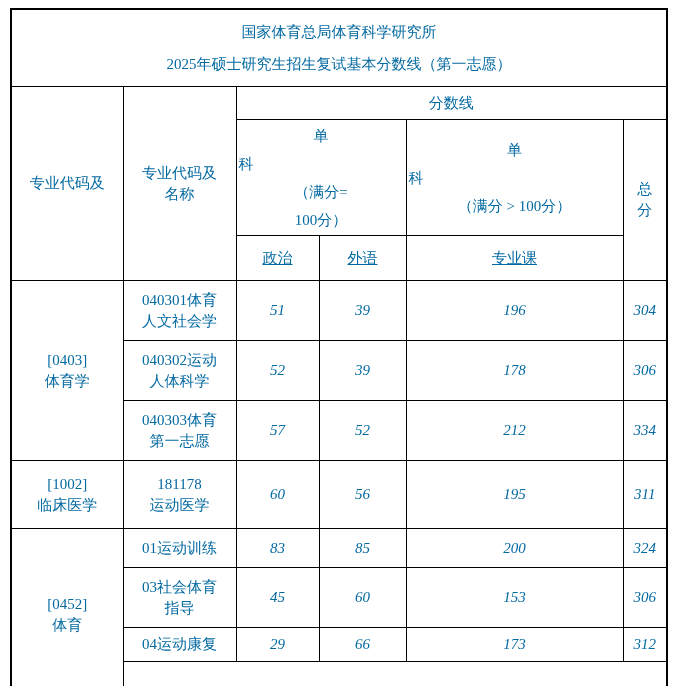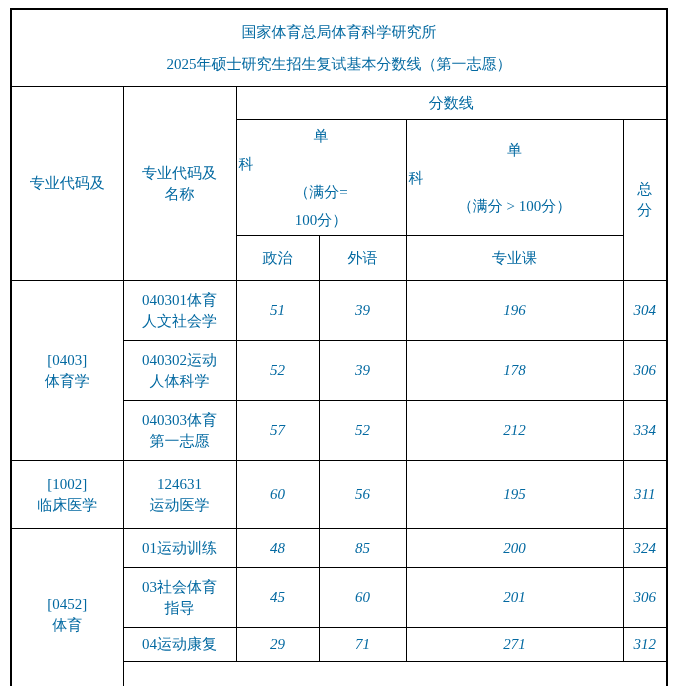--- a/index.html
+++ b/index.html
@@ -27,21 +27,21 @@
     font-size: 15px;
     line-height: 1.4;
     overflow: hidden;
   }
   
   tr.title-row td { height: 76px; }
   .title-line { line-height: 32px; font-size: 15px; }
   
   tr.h-score-row { height: 33px; }
   tr.h-single-row { height: 116px; }
-  tr.h-sub-row { height: 45px; }
+  tr.h-sub-row { height: 45px; text-decoration: underline; }
   .pre { white-space: pre-line; }
   .lh-norm { line-height: 1.35; }
   .lh-wide { line-height: 2.25; }
   .total-cell { line-height: 1.85; }
   
   .sk { width: 100%; }
   .sk .ln { line-height: 28px; font-size: 15px; }
   .sk .ln.c { text-align: center; }
   .sk .ln.l { text-align: left; padding-left: 2px; }
   
@@ -133,52 +133,52 @@
 第一志愿</td>
         <td class="num">57</td>
         <td class="num">52</td>
         <td class="num">212</td>
         <td class="num">334</td>
       </tr>
 
       <tr class="r-b">
         <td class="pre lh-wide">[1002]
 临床医学</td>
-        <td class="pre lh-wide">124631
+        <td class="pre lh-wide">181178
 运动医学</td>
         <td class="num">60</td>
         <td class="num">56</td>
         <td class="num">195</td>
         <td class="num">311</td>
       </tr>
 
       <tr class="r-c">
         <td rowspan="4" class="pre lh-wide">[0452]
 体育</td>
         <td>01运动训练</td>
-        <td class="num">48</td>
+        <td class="num">83</td>
         <td class="num">85</td>
         <td class="num">200</td>
         <td class="num">324</td>
       </tr>
 
       <tr class="r-d">
         <td class="pre lh-norm">03社会体育
 指导</td>
         <td class="num">45</td>
         <td class="num">60</td>
-        <td class="num">201</td>
+        <td class="num">153</td>
         <td class="num">306</td>
       </tr>
 
       <tr class="r-e">
         <td>04运动康复</td>
         <td class="num">29</td>
-        <td class="num">71</td>
-        <td class="num">271</td>
+        <td class="num">66</td>
+        <td class="num">173</td>
         <td class="num">312</td>
       </tr>
 
       <tr class="r-clip">
         <td colspan="5"></td>
       </tr>
     </tbody>
   </table>
 </div>
 

